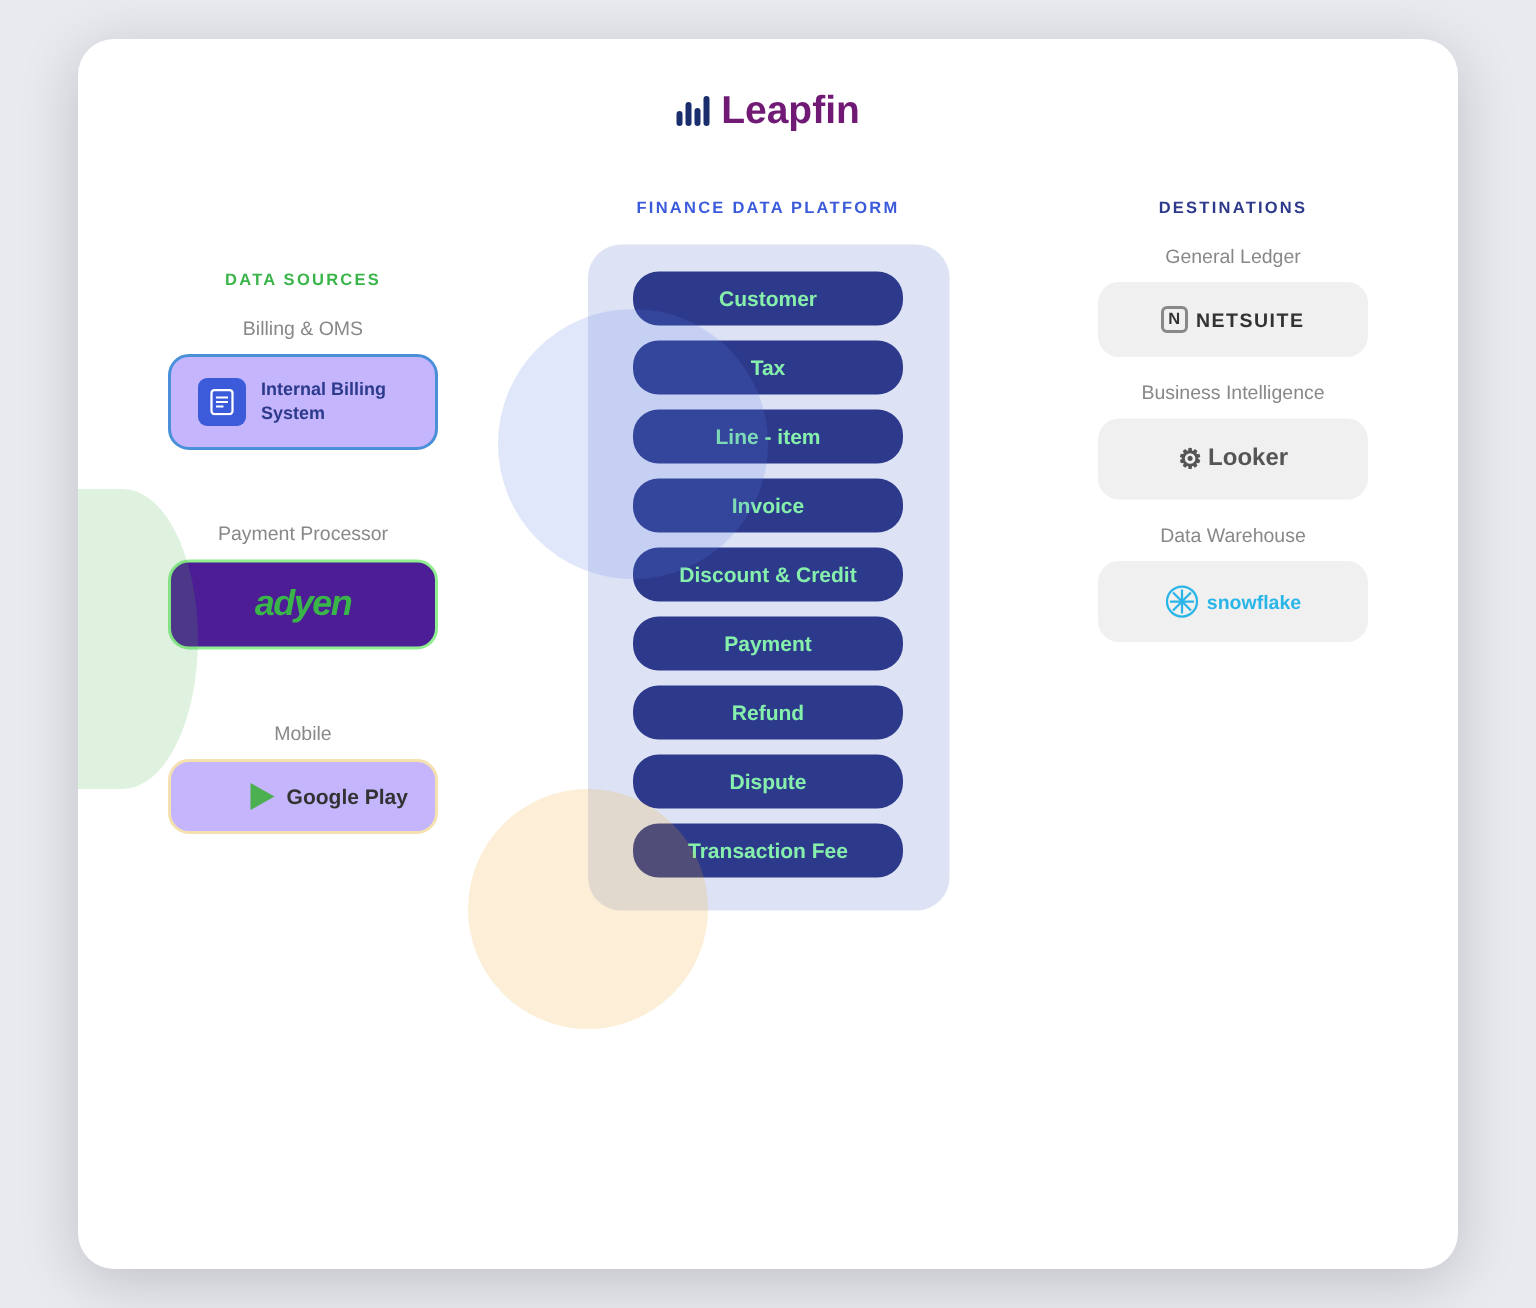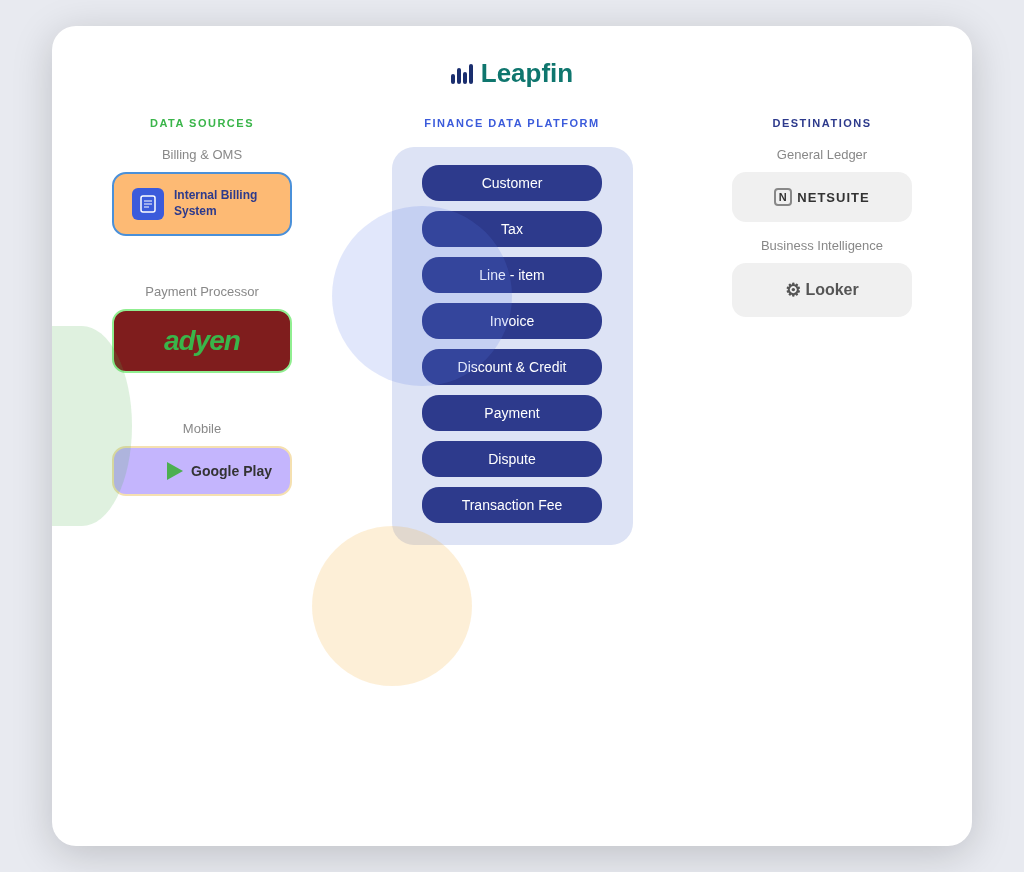--- a/index.html
+++ b/index.html
@@ -50,22 +50,22 @@
       flex-direction: column;
       align-items: center;
       margin-bottom: 24px;
     }
     .logo {
       display: flex;
       align-items: center;
       gap: 6px;
       font-size: 26px;
       font-weight: 700;
-      color: #0f766e;
-      margin-bottom: 4px;
+      color: #701a75;
+      margin-bottom: 20px;
     }
     .logo-bars {
       display: flex;
       align-items: flex-end;
       gap: 2px;
       margin-right: 2px;
     }
     .logo-bar {
       background: #1a2e6e;
       border-radius: 2px;
@@ -79,21 +79,21 @@
     }
     
     .col-header {
       font-size: 11px;
       font-weight: 800;
       letter-spacing: 1.5px;
       text-transform: uppercase;
       text-align: center;
       margin-bottom: 18px;
     }
-    .col-header.green { color: #3ab54a; }
+    .col-header.green { color: #3ab54a; margin-top: 48px; }
     .col-header.blue { color: #3b5bdb; }
     .col-header.dark { color: #2d3a8c; text-align: center; }
 
     
     .left-col {
       width: 220px;
       display: flex;
       flex-direction: column;
       align-items: center;
     }
@@ -109,29 +109,29 @@
       display: flex;
       align-items: center;
       gap: 10px;
       width: 180px;
       margin-bottom: 28px;
       font-size: 13px;
       font-weight: 600;
     }
     .source-box.billing {
       border: 2px solid #4a90d9;
-      background: #fdba74;
+      background: #c4b5fd;
       color: #2d3a8c;
     }
     .source-group { margin-bottom: 20px; width: 100%; display: flex; flex-direction: column; align-items: center; }
     .source-box.adyen {
       border: 2px solid #90ee90;
-      background: #7f1d1d;
+      background: #4c1d95;
       color: #3ab54a;
-      font-size: 28px;
+      font-size: 24px;
       font-weight: 900;
       font-style: italic;
       justify-content: center;
       letter-spacing: -1px;
     }
     .source-box.google {
       border: 2px solid #f5e0b0;
       background: #c4b5fd;
       color: #333;
       font-size: 14px;
@@ -160,25 +160,25 @@
       border-radius: 22px;
       padding: 18px 20px 22px;
       display: flex;
       flex-direction: column;
       align-items: center;
       gap: 10px;
       width: 100%;
     }
     .platform-btn {
       background: #2d3a8c;
-      color: #ffffff;
+      color: #86efac;
       border-radius: 17px;
       padding: 10px 24px;
       font-size: 14px;
-      font-weight: 400;
+      font-weight: 700;
       text-align: center;
       width: 90%;
       cursor: default;
     }
 
     
     .right-col {
       width: 220px;
       display: flex;
       flex-direction: column;
@@ -297,20 +297,21 @@
 
     <div class="center-col">
       <div class="col-header blue">FINANCE DATA PLATFORM</div>
       <div class="platform-panel">
         <div class="platform-btn">Customer</div>
         <div class="platform-btn">Tax</div>
         <div class="platform-btn">Line - item</div>
         <div class="platform-btn">Invoice</div>
         <div class="platform-btn">Discount &amp; Credit</div>
         <div class="platform-btn">Payment</div>
+        <div class="platform-btn">Refund</div>
         <div class="platform-btn">Dispute</div>
         <div class="platform-btn">Transaction Fee</div>
       </div>
     </div>
 
     <div class="right-col">
       <div class="col-header dark">DESTINATIONS</div>
 
       <div class="dest-group">
         <div class="dest-group-label">General Ledger</div>
@@ -325,16 +326,31 @@
       <div class="dest-group">
         <div class="dest-group-label" style="text-align:center;">Business Intelligence</div>
         <div class="dest-box">
           <div class="looker-logo">
             <span style="font-size:18px;">⚙</span>
             <span>Looker</span>
           </div>
         </div>
       </div>
 
+      <div class="dest-group">
+        <div class="dest-group-label">Data Warehouse</div>
+        <div class="dest-box">
+          <div class="snowflake-logo">
+            <svg width="22" height="22" viewBox="0 0 22 22" fill="none">
+              <circle cx="11" cy="11" r="10" stroke="#29b5e8" stroke-width="1.5"></circle>
+              <line x1="11" y1="3" x2="11" y2="19" stroke="#29b5e8" stroke-width="1.5"></line>
+              <line x1="3" y1="11" x2="19" y2="11" stroke="#29b5e8" stroke-width="1.5"></line>
+              <line x1="5" y1="5" x2="17" y2="17" stroke="#29b5e8" stroke-width="1.5"></line>
+              <line x1="17" y1="5" x2="5" y2="17" stroke="#29b5e8" stroke-width="1.5"></line>
+            </svg>
+            <span>snowflake</span>
+          </div>
+        </div>
+      </div>
     </div>
 
   </div>
 </div>
 
 </body></html>

